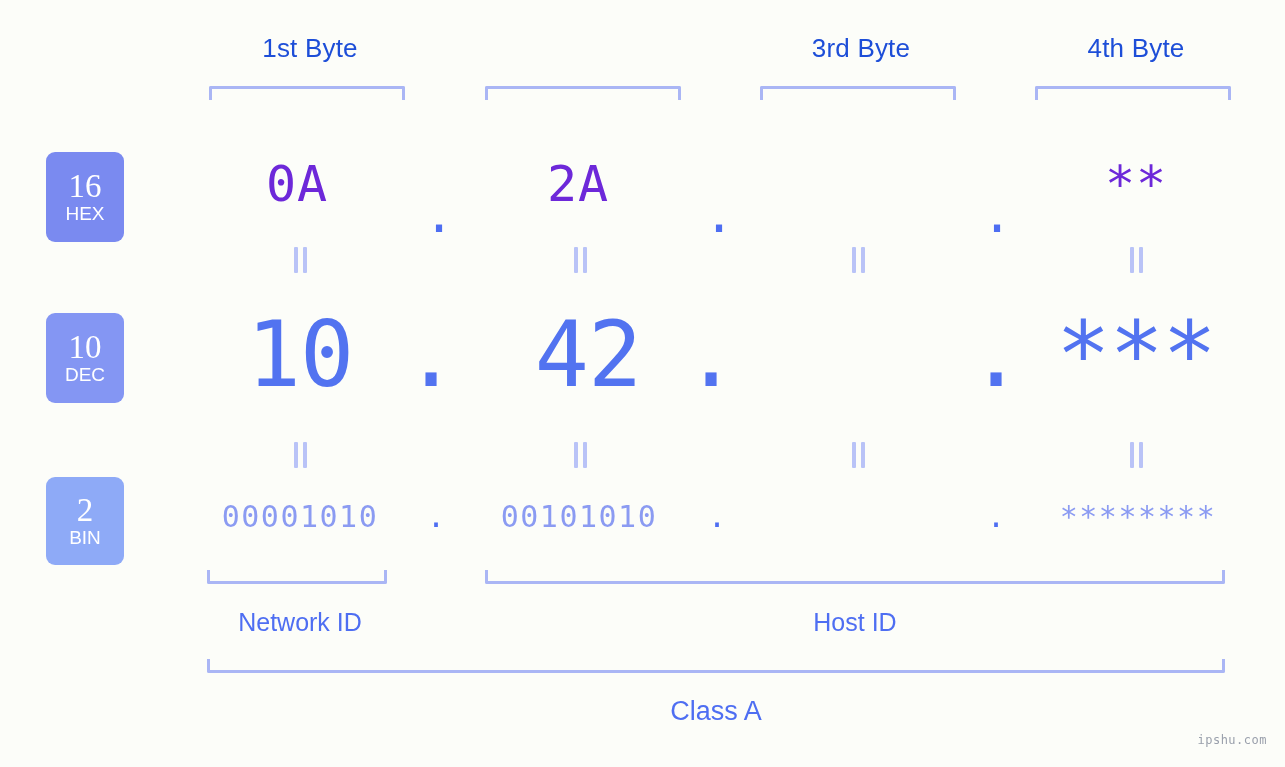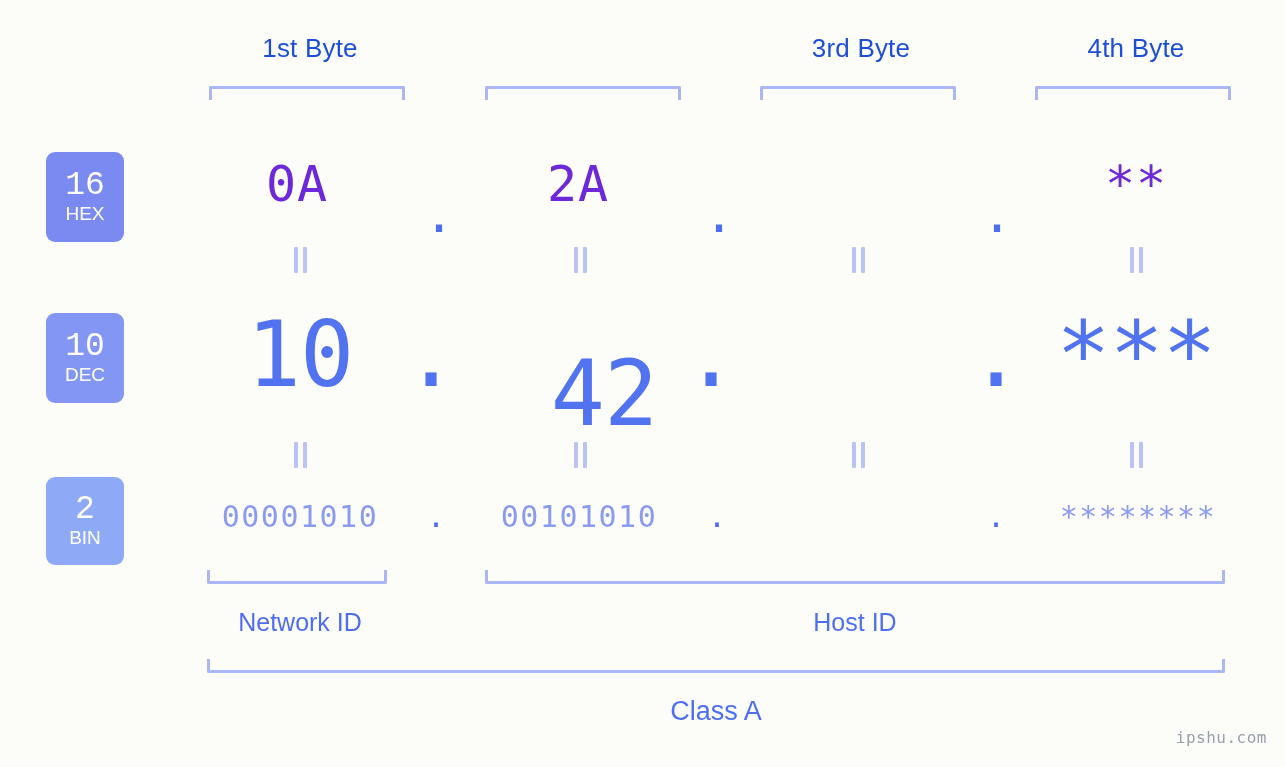--- a/index.html
+++ b/index.html
@@ -60,21 +60,21 @@
     display: flex;
     flex-direction: column;
     align-items: center;
     justify-content: center;
     box-sizing: border-box;
   }
   .badge .num {
     font-size: 33px;
     line-height: 34px;
     font-weight: 400;
-    font-family: Liberation Mono, monospace;
+    font-family: Liberation Serif, serif;
   }
   .badge .name {
     font-size: 19px;
     line-height: 22px;
     font-weight: 400;
     font-family: "Liberation Sans", sans-serif;
   }
 
   #badge-hex { top: 152px; height: 90px; background: #7a8af0; }
   #badge-dec { top: 313px; height: 90px; background: #8496f3; }
@@ -178,21 +178,21 @@
     font-size: 27px;
     color: #4e6ef2;
     font-family: "Liberation Sans", sans-serif;
     white-space: nowrap;
   }
 
   .watermark {
     position: absolute;
     right: 18px;
     bottom: 20px;
-    font-size: 16px;
+    font-size: 12px;
     color: #9aa0ac;
     font-family: "DejaVu Sans Mono", monospace;
     letter-spacing: 0.5px;
   }
 </style>
 </head>
 <body>
 
 <div class="stage">
 
@@ -222,21 +222,21 @@
   <div class="eq" style="left:858px; top:247px;"></div>
   <div class="eq" style="left:1136px; top:247px;"></div>
 
   <div class="badge" id="badge-dec">
     <span class="num">10</span>
     <span class="name">DEC</span>
   </div>
 
   <div class="val dec-val" style="left:192px; width:216px;">10</div>
   <div class="dec-dot" style="left:404px;">.</div>
-  <div class="val dec-val" style="left:496px; width:216px;margin-top:39px;">42</div>
+  <div class="val dec-val" style="left:480px; width:216px;">42</div>
   <div class="dec-dot" style="left:684px;">.</div>
   <div class="dec-dot" style="left:969px;">.</div>
   <div class="val dec-val" style="left:1028px; width:216px;">***</div>
 
   <div class="eq" style="left:300px; top:442px;"></div>
   <div class="eq" style="left:580px; top:442px;"></div>
   <div class="eq" style="left:858px; top:442px;"></div>
   <div class="eq" style="left:1136px; top:442px;"></div>
 
   <div class="badge" id="badge-bin">

